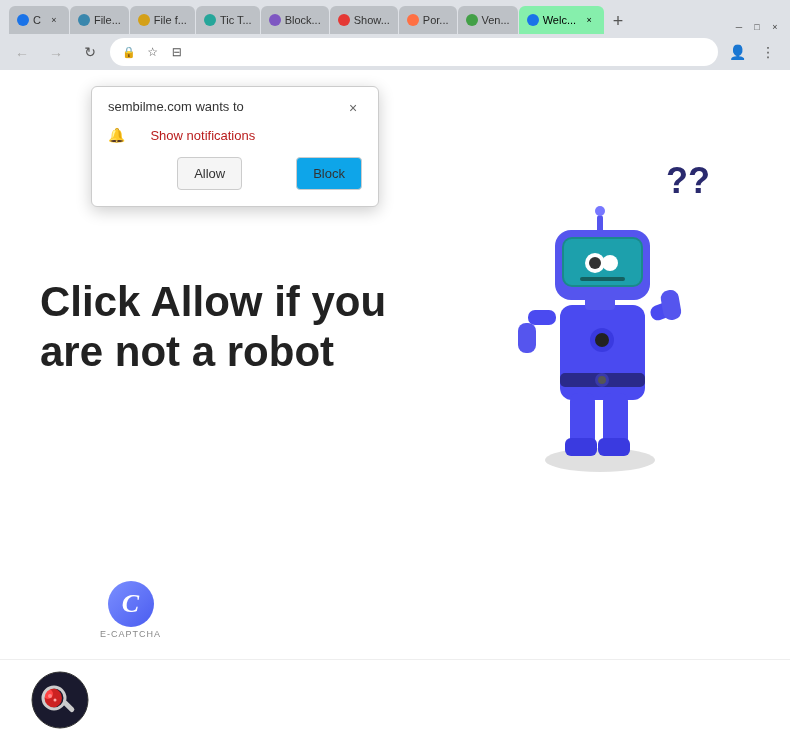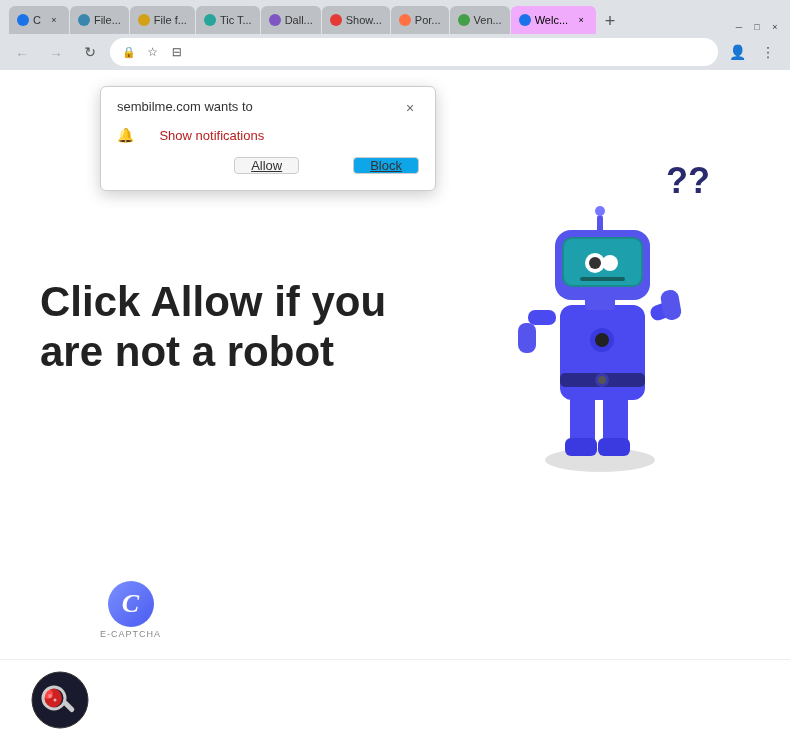--- a/index.html
+++ b/index.html
@@ -54,21 +54,21 @@
       border-radius: 6px 6px 0 0;
       font-size: 11px;
       color: #333;
       max-width: 90px;
       overflow: hidden;
       white-space: nowrap;
       cursor: pointer;
       flex-shrink: 0;
     }
     .tab.active {
-      background: #f0abfc;
+      background: #86efac;
       color: #000;
     }
     .tab-close {
       width: 14px;
       height: 14px;
       display: flex;
       align-items: center;
       justify-content: center;
       border-radius: 50%;
       font-size: 9px;
@@ -158,27 +158,27 @@
       background: #fff;
       flex: 1;
       position: relative;
       overflow: hidden;
     }
 
     
     .permission-popup {
       position: absolute;
       top: 16px;
-      left: 100px;
+      left: 91px;
       background: #fff;
       border: 1px solid #ccc;
       border-radius: 6px;
       box-shadow: 0 4px 16px rgba(0,0,0,0.2);
       padding: 12px 16px 16px;
-      width: 336px;
+      width: 288px;
       z-index: 100;
     }
     .popup-header {
       display: flex;
       justify-content: space-between;
       align-items: flex-start;
       margin-bottom: 10px;
     }
     .popup-title {
       font-size: 13px;
@@ -211,28 +211,27 @@
       font-size: 13px;
       color: #b91c1c;
       margin-left: 17px;
     }
     .popup-buttons {
       display: flex;
       justify-content: flex-end;
       gap: 8px;
     }
     .popup-btn {
-      padding: 0 16px;
+      padding: 8px 16px;
       border-radius: 4px;
       font-size: 13px;
       cursor: pointer;
       border: 1px solid #ccc;
       background: #f5f5f5;
       color: #333;
-      text-decoration: underline;
     }
     .popup-btn.block {
       background: #0ea5e9;
       margin-left: 46px;
     }
 
     
     .webpage-content {
       display: flex;
       flex-direction: row;
@@ -327,21 +326,21 @@
     <div class="tab">
       <div class="fav-circle" style="background:#d4a017;"></div>
       <span>File f...</span>
     </div>
     <div class="tab">
       <div class="fav-circle" style="background:#26a69a;"></div>
       <span>Tic T...</span>
     </div>
     <div class="tab">
       <div class="fav-circle" style="background:#7e57c2;"></div>
-      <span>Dall...</span>
+      <span>Block...</span>
     </div>
     <div class="tab">
       <div class="fav-circle" style="background:#e53935;"></div>
       <span>Show...</span>
     </div>
     <div class="tab">
       <div class="fav-circle" style="background:#ff7043;"></div>
       <span>Por...</span>
     </div>
     <div class="tab">

